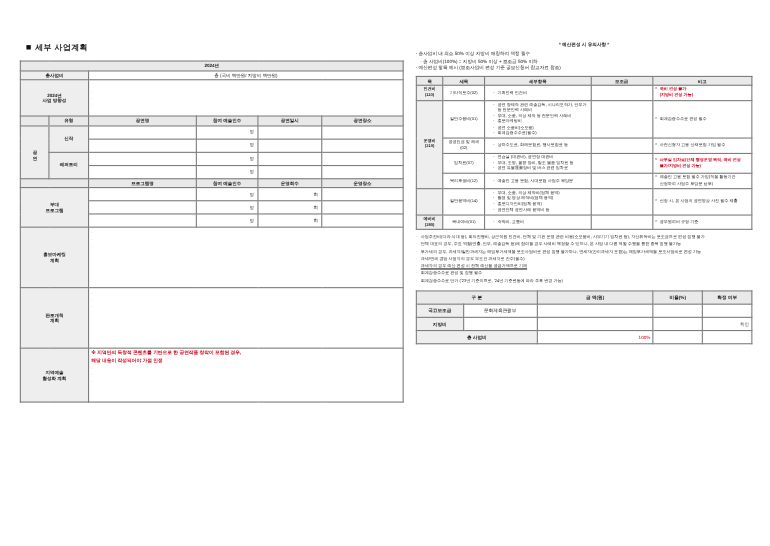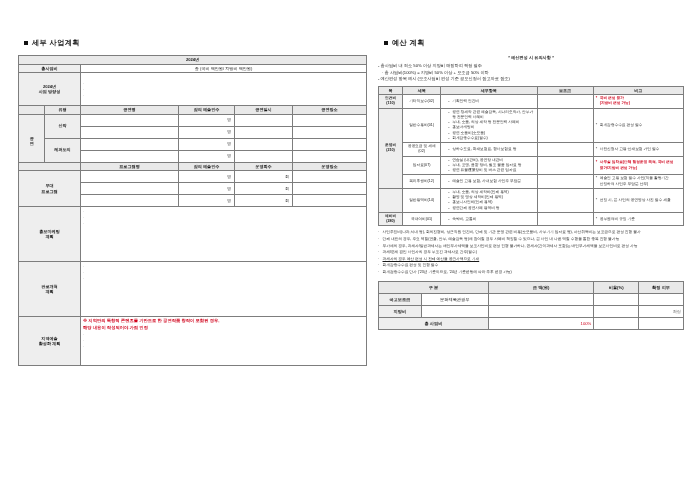--- a/index.html
+++ b/index.html
@@ -197,24 +197,20 @@
                 <div>·</div>
                 <div>·</div>
               </div>
           </td>
         </tr>
       </tbody>
     </table>
   </div>
 
   <div class="panel panel-right">
-    <div class="sec-title">
-      <span class="sq"></span>
-      <span>예산 계획</span>
-    </div>
 
     <div class="notice">
       <div class="c">* 예산편성 시 유의사항 *</div>
       <p>- 총사업비 내 최소 50% 이상 지방비 매칭하여 책정 필수</p>
       <p style="padding-left:4px">· 총 사업비(100%) = 지방비 50% 이상 + 보조금 50% 이하</p>
       <p>- 예산편성 항목 예시 (보조사업비 편성 기준 공모신청서 참고자료 참조)</p>
     </div>
 
     <table class="bud">
       <colgroup>

